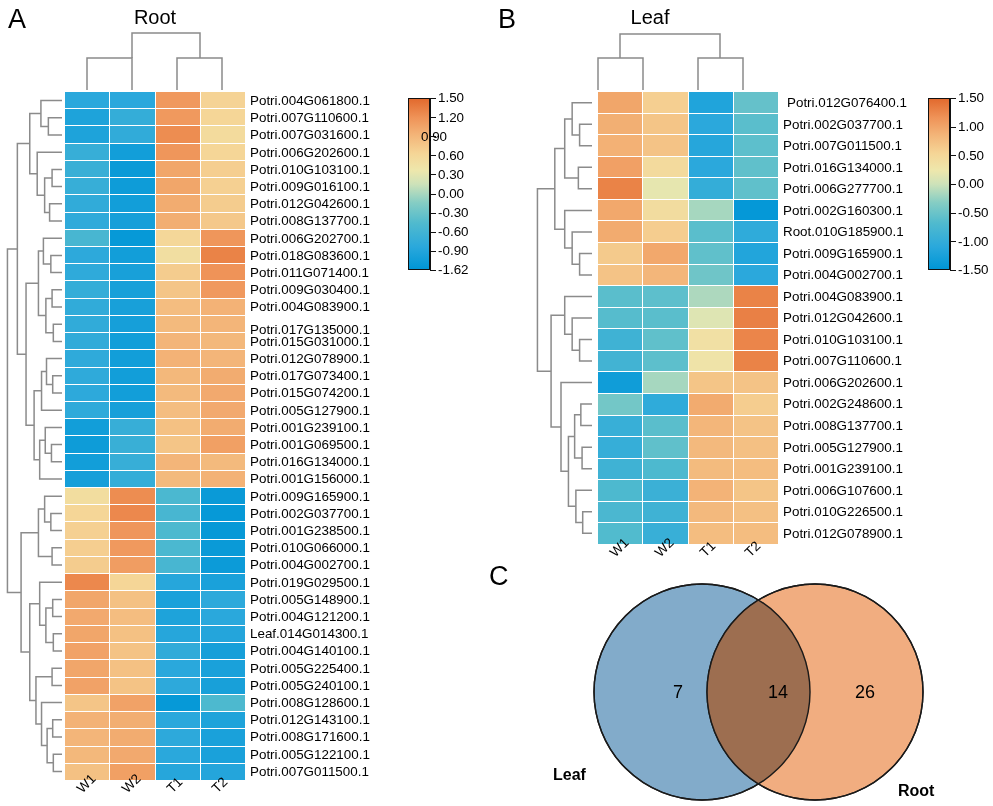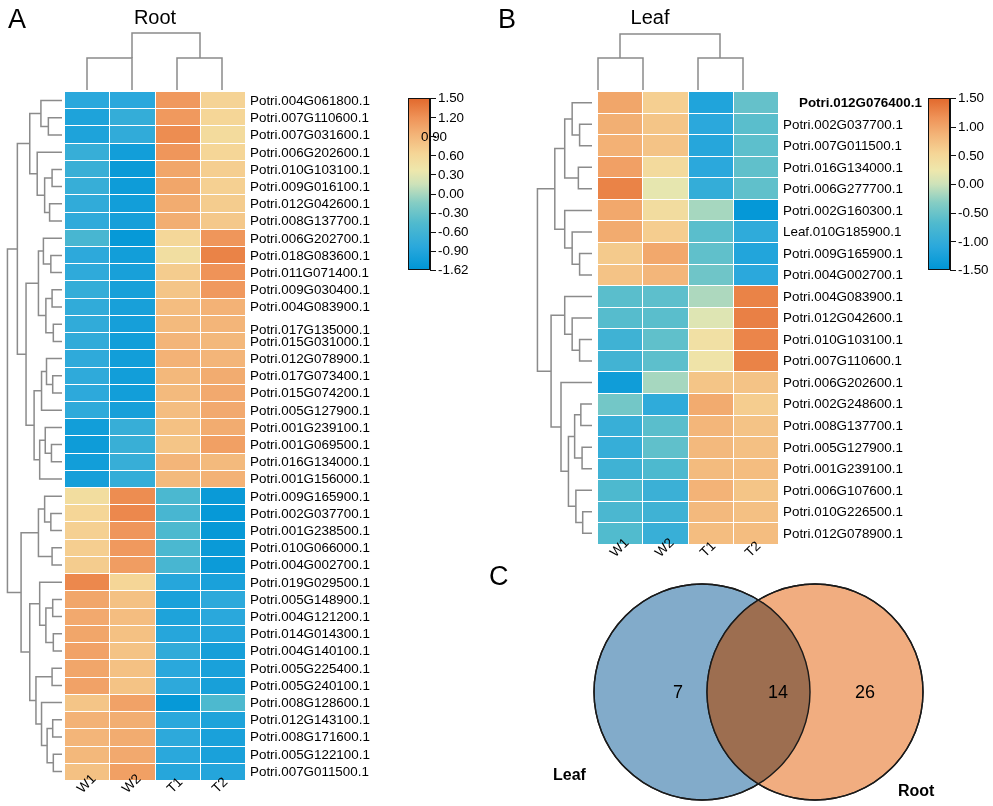--- a/index.html
+++ b/index.html
@@ -268,21 +268,21 @@
     <div class="row-label" style="top: 363.2px; left: 0px;">Potri.016G134000.1</div>
     <div class="row-label" style="top: 380.4px; left: 0px;">Potri.001G156000.1</div>
     <div class="row-label" style="top: 397.6px; left: 0px;">Potri.009G165900.1</div>
     <div class="row-label" style="top: 414.8px; left: 0px;">Potri.002G037700.1</div>
     <div class="row-label" style="top: 432px; left: 0px;">Potri.001G238500.1</div>
     <div class="row-label" style="top: 449.2px; left: 0px;">Potri.010G066000.1</div>
     <div class="row-label" style="top: 466.4px; left: 0px;">Potri.004G002700.1</div>
     <div class="row-label" style="top: 483.6px; left: 0px;">Potri.019G029500.1</div>
     <div class="row-label" style="top: 500.8px; left: 0px;">Potri.005G148900.1</div>
     <div class="row-label" style="top: 518px; left: 0px;">Potri.004G121200.1</div>
-    <div class="row-label" style="top: 535.2px; left: 0px;">Potri.014G014300.1</div>
+    <div class="row-label" style="top: 535.2px; left: 0px;">Leaf.014G014300.1</div>
     <div class="row-label" style="top: 552.4px; left: 0px;">Potri.004G140100.1</div>
     <div class="row-label" style="top: 569.6px; left: 0px;">Potri.005G225400.1</div>
     <div class="row-label" style="top: 586.8px; left: 0px;">Potri.005G240100.1</div>
     <div class="row-label" style="top: 604px; left: 0px;">Potri.008G128600.1</div>
     <div class="row-label" style="top: 621.2px; left: 0px;">Potri.012G143100.1</div>
     <div class="row-label" style="top: 638.4px; left: 0px;">Potri.008G171600.1</div>
     <div class="row-label" style="top: 655.6px; left: 0px;">Potri.005G122100.1</div>
     <div class="row-label" style="top: 672.8px; left: 0px;">Potri.007G011500.1</div>
   </div>
 
@@ -435,27 +435,27 @@
     <path d="M 50.84,322.8571428571429 L 44.64,322.8571428571429 L 44.64,365.9047619047619 L 52.08,365.9047619047619"></path>
     <path d="M 62,419.7142857142857 L 52.7,419.7142857142857 L 52.7,441.23809523809524 L 62,441.23809523809524"></path>
     <path d="M 62,398.1904761904762 L 45.879999999999995,398.1904761904762 L 45.879999999999995,430.4761904761905 L 52.7,430.4761904761905"></path>
     <path d="M 44.64,344.3809523809524 L 38.44,344.3809523809524 L 38.44,414.33333333333337 L 45.879999999999995,414.33333333333337"></path>
     <path d="M 62,290.5714285714286 L 31,290.5714285714286 L 31,379.3571428571429 L 38.44,379.3571428571429"></path>
     <path d="M 34.72,223.30952380952382 L 21.08,223.30952380952382 L 21.08,334.9642857142858 L 31,334.9642857142858"></path>
     <path d="M 24.800000000000004,96.85714285714286 L 7.439999999999998,96.85714285714286 L 7.439999999999998,279.1369047619048 L 21.08,279.1369047619048"></path>
   </svg>
 
 <div class="row-labels" id="rowlabB" style="left:783px;top:92px;width:150px;height:452px;">
-    <div class="row-label" style="top: 4.1619px; left: 16px; font-weight: bold;">Potri.012G076400.1</div>
+    <div class="row-label" style="top: 4.1619px; left: 4px;">Potri.012G076400.1</div>
     <div class="row-label" style="top: 25.6857px; left: 0px;">Potri.002G037700.1</div>
     <div class="row-label" style="top: 47.2095px; left: 0px;">Potri.007G011500.1</div>
     <div class="row-label" style="top: 68.7333px; left: 0px;">Potri.016G134000.1</div>
     <div class="row-label" style="top: 90.2571px; left: 0px;">Potri.006G277700.1</div>
     <div class="row-label" style="top: 111.781px; left: 0px;">Potri.002G160300.1</div>
-    <div class="row-label" style="top: 133.305px; left: 0px;">Leaf.010G185900.1</div>
+    <div class="row-label" style="top: 133.305px; left: 0px;">Root.010G185900.1</div>
     <div class="row-label" style="top: 154.829px; left: 0px;">Potri.009G165900.1</div>
     <div class="row-label" style="top: 176.352px; left: 0px;">Potri.004G002700.1</div>
     <div class="row-label" style="top: 197.876px; left: 0px;">Potri.004G083900.1</div>
     <div class="row-label" style="top: 219.4px; left: 0px;">Potri.012G042600.1</div>
     <div class="row-label" style="top: 240.924px; left: 0px;">Potri.010G103100.1</div>
     <div class="row-label" style="top: 262.448px; left: 0px;">Potri.007G110600.1</div>
     <div class="row-label" style="top: 283.971px; left: 0px;">Potri.006G202600.1</div>
     <div class="row-label" style="top: 305.495px; left: 0px;">Potri.002G248600.1</div>
     <div class="row-label" style="top: 327.019px; left: 0px;">Potri.008G137700.1</div>
     <div class="row-label" style="top: 348.543px; left: 0px;">Potri.005G127900.1</div>

